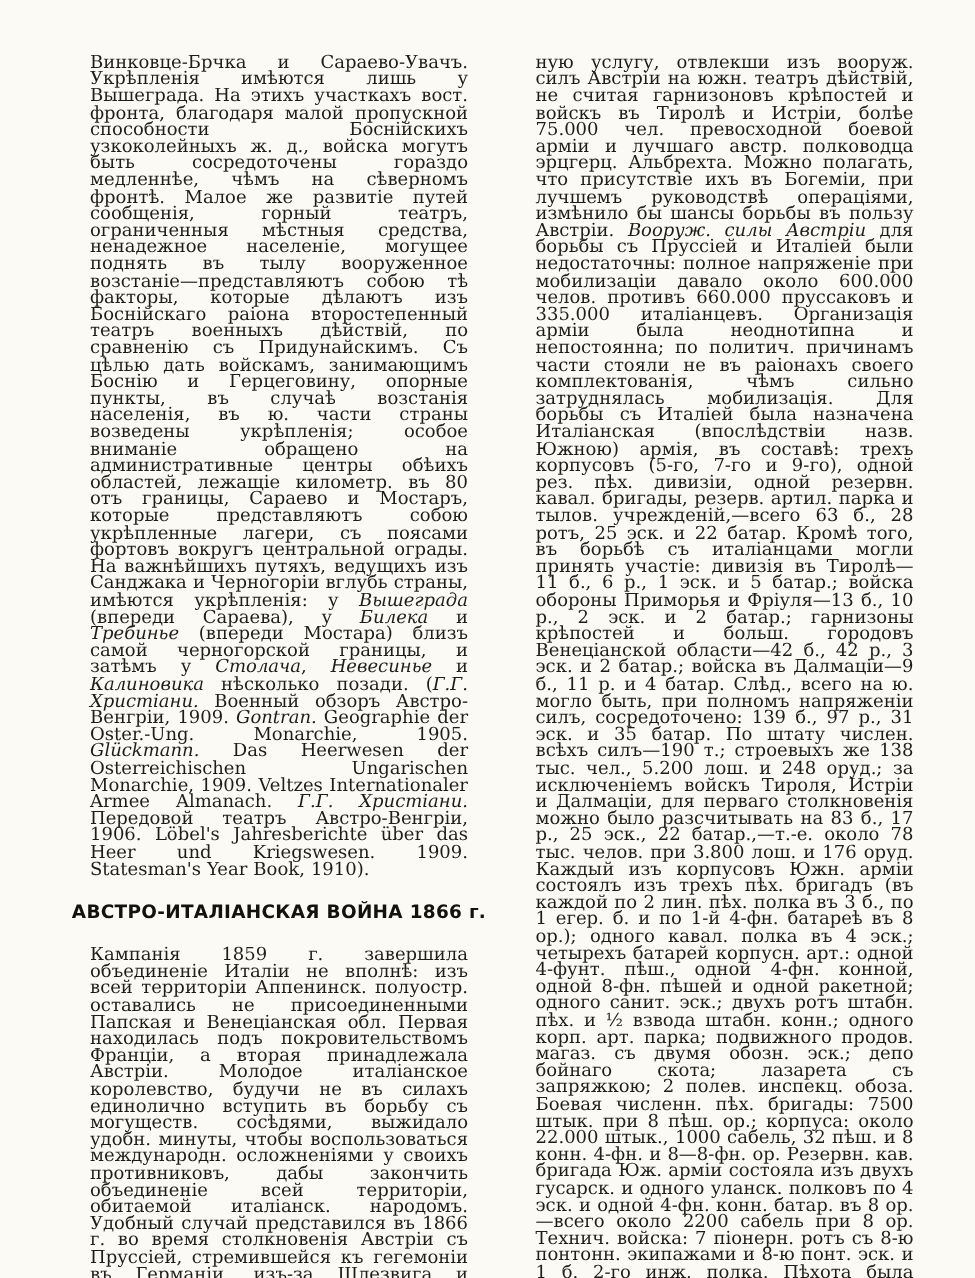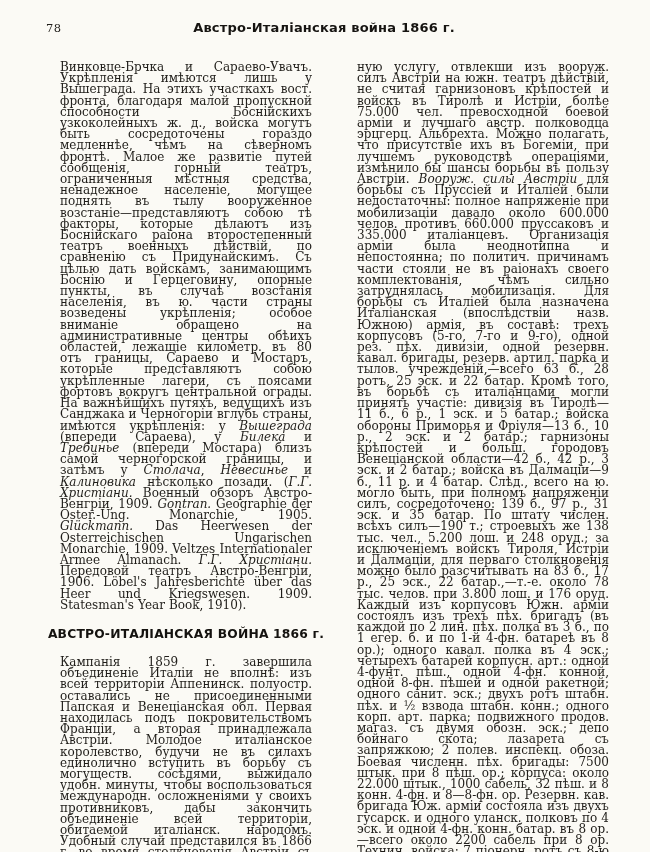--- a/index.html
+++ b/index.html
@@ -62,24 +62,20 @@
     letter-spacing: 0.2px;
     color: #14120f;
     white-space: nowrap;
   }
 </style>
 </head>
 <body>
 
 <div class="page">
 
-  <div class="running-header">
-    <span class="page-num">78</span>
-    <span class="running-title">Австро-Италіанская война 1866 г.</span>
-  </div>
 
   <div class="columns">
 
     <div class="col">
       <p class="para"><span>Винковце-Брчка и Сараево-Увачъ. Укрѣпленія имѣются лишь у Вышеграда. На этихъ участкахъ вост. фронта, благодаря малой пропускной способности Боснійскихъ узкоколейныхъ ж. д., войска могутъ быть сосредоточены гораздо медленнѣе, чѣмъ на сѣверномъ фронтѣ. Малое же развитіе путей сообщенія, горный театръ, ограниченныя мѣстныя средства, ненадежное населеніе, могущее поднять въ тылу вооруженное возстаніе—представляютъ собою тѣ факторы, которые дѣлаютъ изъ Боснійскаго раіона второстепенный театръ военныхъ дѣйствій, по сравненію съ Придунайскимъ. Съ цѣлью дать войскамъ, занимающимъ Боснію и Герцеговину, опорные пункты, въ случаѣ возстанія населенія, въ ю. части страны возведены укрѣпленія; особое вниманіе обращено на административные центры обѣихъ областей, лежащіе километр. въ 80 отъ границы, Сараево и Мостаръ, которые представляютъ собою укрѣпленные лагери, съ поясами фортовъ вокругъ центральной ограды. На важнѣйшихъ путяхъ, ведущихъ изъ Санджака и Черногоріи вглубь страны, имѣются укрѣпленія: у </span><span class="it">Вышеграда</span><span> (впереди Сараева), у </span><span class="it">Билека</span><span> и </span><span class="it">Требинье</span><span> (впереди Мостара) близъ самой черногорской границы, и затѣмъ у </span><span class="it">Столача</span><span>, </span><span class="it">Невесинье</span><span> и </span><span class="it">Калиновика</span><span> нѣсколько позади. (</span><span class="it">Г.Г. Христіани.</span><span> Военный обзоръ Австро-Венгріи, 1909. </span><span class="it">Gontran.</span><span> Geographie der Oster.-Ung. Monarchie, 1905. </span><span class="it">Glückmann.</span><span> Das Heerwesen der Osterreichischen Ungarischen Monarchie, 1909. Veltzes Internationaler Armee Almanach. </span><span class="it">Г.Г. Христіани.</span><span> Передовой театръ Австро-Венгріи, 1906. Löbel's Jahresberichte über das Heer und Kriegswesen. 1909. Statesman's Year Book, 1910).</span></p>
       <h2 class="article-heading">АВСТРО-ИТАЛІАНСКАЯ ВОЙНА 1866 г.</h2>
       <p class="para"><span>Кампанія 1859 г. завершила объединеніе Италіи не вполнѣ: изъ всей территоріи Аппенинск. полуостр. оставались не присоединенными Папская и Венеціанская обл. Первая находилась подъ покровительствомъ Франціи, а вторая принадлежала Австріи. Молодое италіанское королевство, будучи не въ силахъ единолично вступить въ борьбу съ могуществ. сосѣдями, выжидало удобн. минуты, чтобы воспользоваться международн. осложненіями у своихъ противниковъ, дабы закончить объединеніе всей территоріи, обитаемой италіанск. народомъ. Удобный случай представился въ 1866 г. во время столкновенія Австріи съ Пруссіей, стремившейся къ гегемоніи въ Германіи, изъ-за Шлезвига и Гольштиніи. Со своей стороны, и Пруссія искала союзниковъ въ предстоящей рѣшительной борьбѣ и 8 апр. 1866 г. заключила съ Италіей тайный договоръ, срокомъ на 3 мѣс.; условія его: 1) поддерживать оружіемъ реформу союзнаго устройства въ Германіи; 2) добиваться уступки отъ Австріи ея италіанск. провинцій и 3) не заключать отдѣльнаго мирнаго договора съ Австріей. Къ 14 іюня 1866 г. конституціонный кризисъ достигъ въ Германіи крайняго предѣла и разрѣшился объявленіемъ войны Пруссіей Австріи и ея союзникамъ. Въ отношеніи Италіи, Австрія также не уступила, а потому и правительство Виктора-Эммануила 20 іюня объявило ей войну. Своею неуступчивостью въ италіанскомъ вопросѣ, Австрія подготовила себѣ весьма неблагопріятную обстановку для борьбы съ Пруссіей: участіе италіанцевъ въ войнѣ 1866 г. оказало прусской арміи громад-</span></p>
     </div>
 
     <div class="col">

